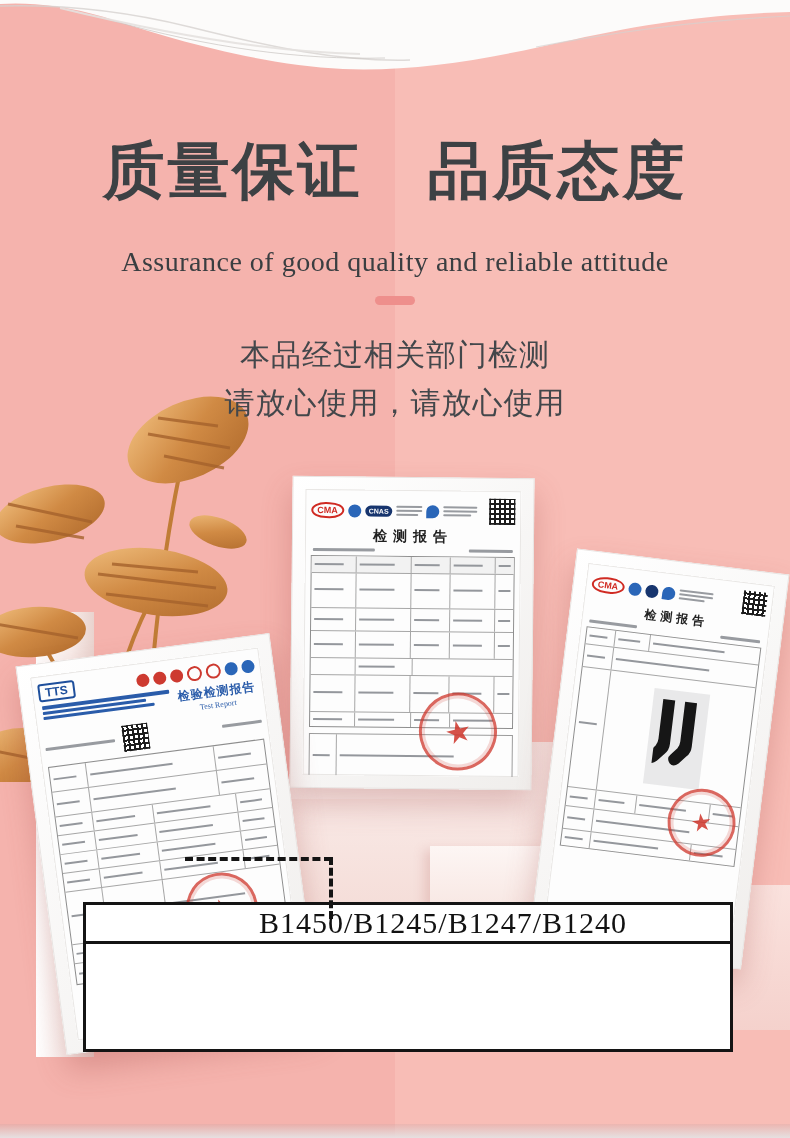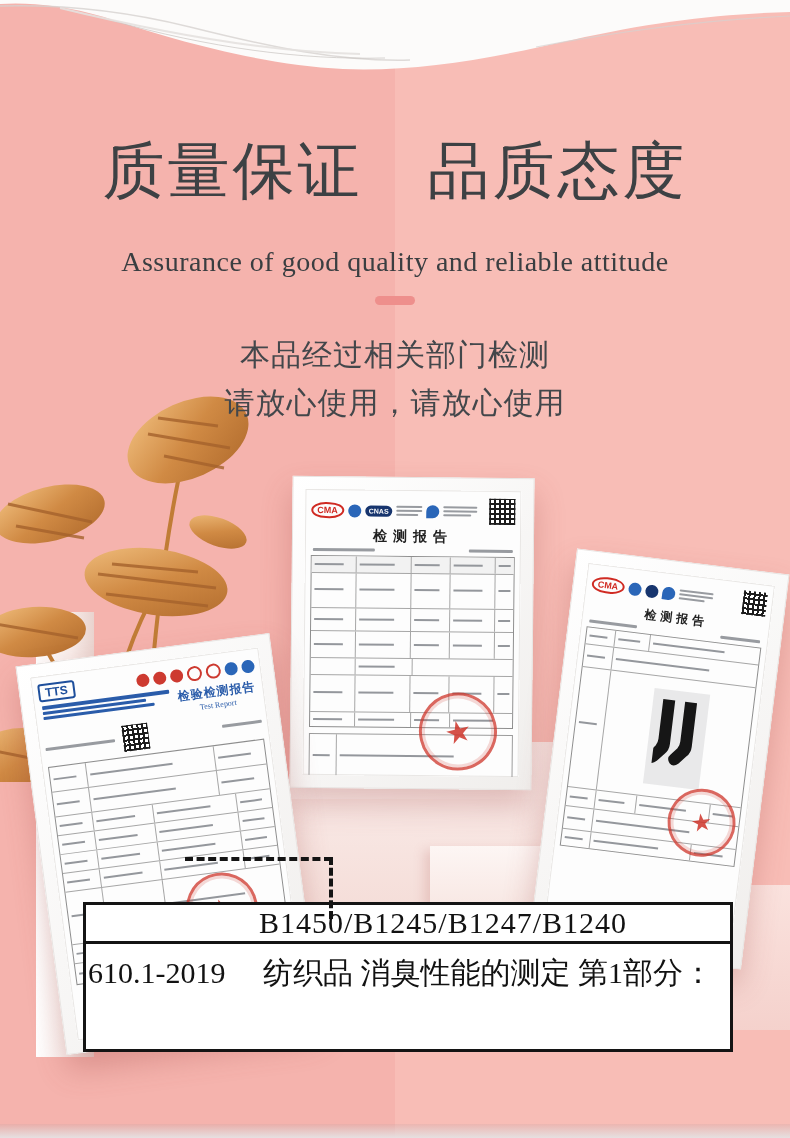--- a/index.html
+++ b/index.html
@@ -8,21 +8,21 @@
   .stage{position:absolute;inset:0;width:790px;height:1138px;overflow:hidden;
        background:linear-gradient(90deg,#f5b3ad 0 50%,#f8bdb6 50% 100%);}
   .stage::after{content:"";position:absolute;left:0;right:0;bottom:0;height:14px;
        background:linear-gradient(180deg,rgba(200,160,160,.25),#e6e0e1);z-index:30;}
 
   
   .swirl{position:absolute;left:0;top:0;z-index:1;}
 
   
   .head{position:absolute;left:0;top:140px;width:790px;text-align:center;z-index:4;color:#3d4144;}
-  .head .title{font-size:62px;font-weight:normal;letter-spacing:3px;line-height:1;}
+  .head .title{font-size:62px;font-weight:bold;letter-spacing:3px;line-height:1;}
   .head .subtitle{margin-top:44px;font-size:28px;letter-spacing:.5px;color:#3a3e41;}
   .head .divider{margin:18px auto 0;width:40px;height:9px;border-radius:5px;background:#ee8f8c;}
   .head .desc{margin-top:26px;font-size:30px;line-height:48px;color:#43474b;letter-spacing:1px;}
 
   
   .pillar-left{position:absolute;left:36px;top:612px;width:58px;height:445px;z-index:2;
        background:linear-gradient(90deg,#ffffff 0%,#f8ece9 60%,#e9d3ce 100%);}
   .podium-top{position:absolute;left:248px;top:742px;width:320px;height:58px;z-index:2;
        background:linear-gradient(100deg,#fdf5f3,#f9e9e6);
        clip-path:polygon(0 100%,46% 0,100% 0,100% 100%);}
@@ -400,17 +400,16 @@
       <div class="stamp" style="width:62px;height:62px;right:10px;top:210px;font-size:24px">★</div>
     </div>
   </div>
 
   <div class="lead-h"></div>
   <div class="lead-v"></div>
 
   <div class="callout">
     <div class="codes">B1450/B1245/B1247/B1240</div>
     <div class="body">
-      <div>610.1-2019　 纺织品 消臭性能的测定 第1部分：</div>
     </div>
   </div>
 
 </div>
 
 </body></html>

